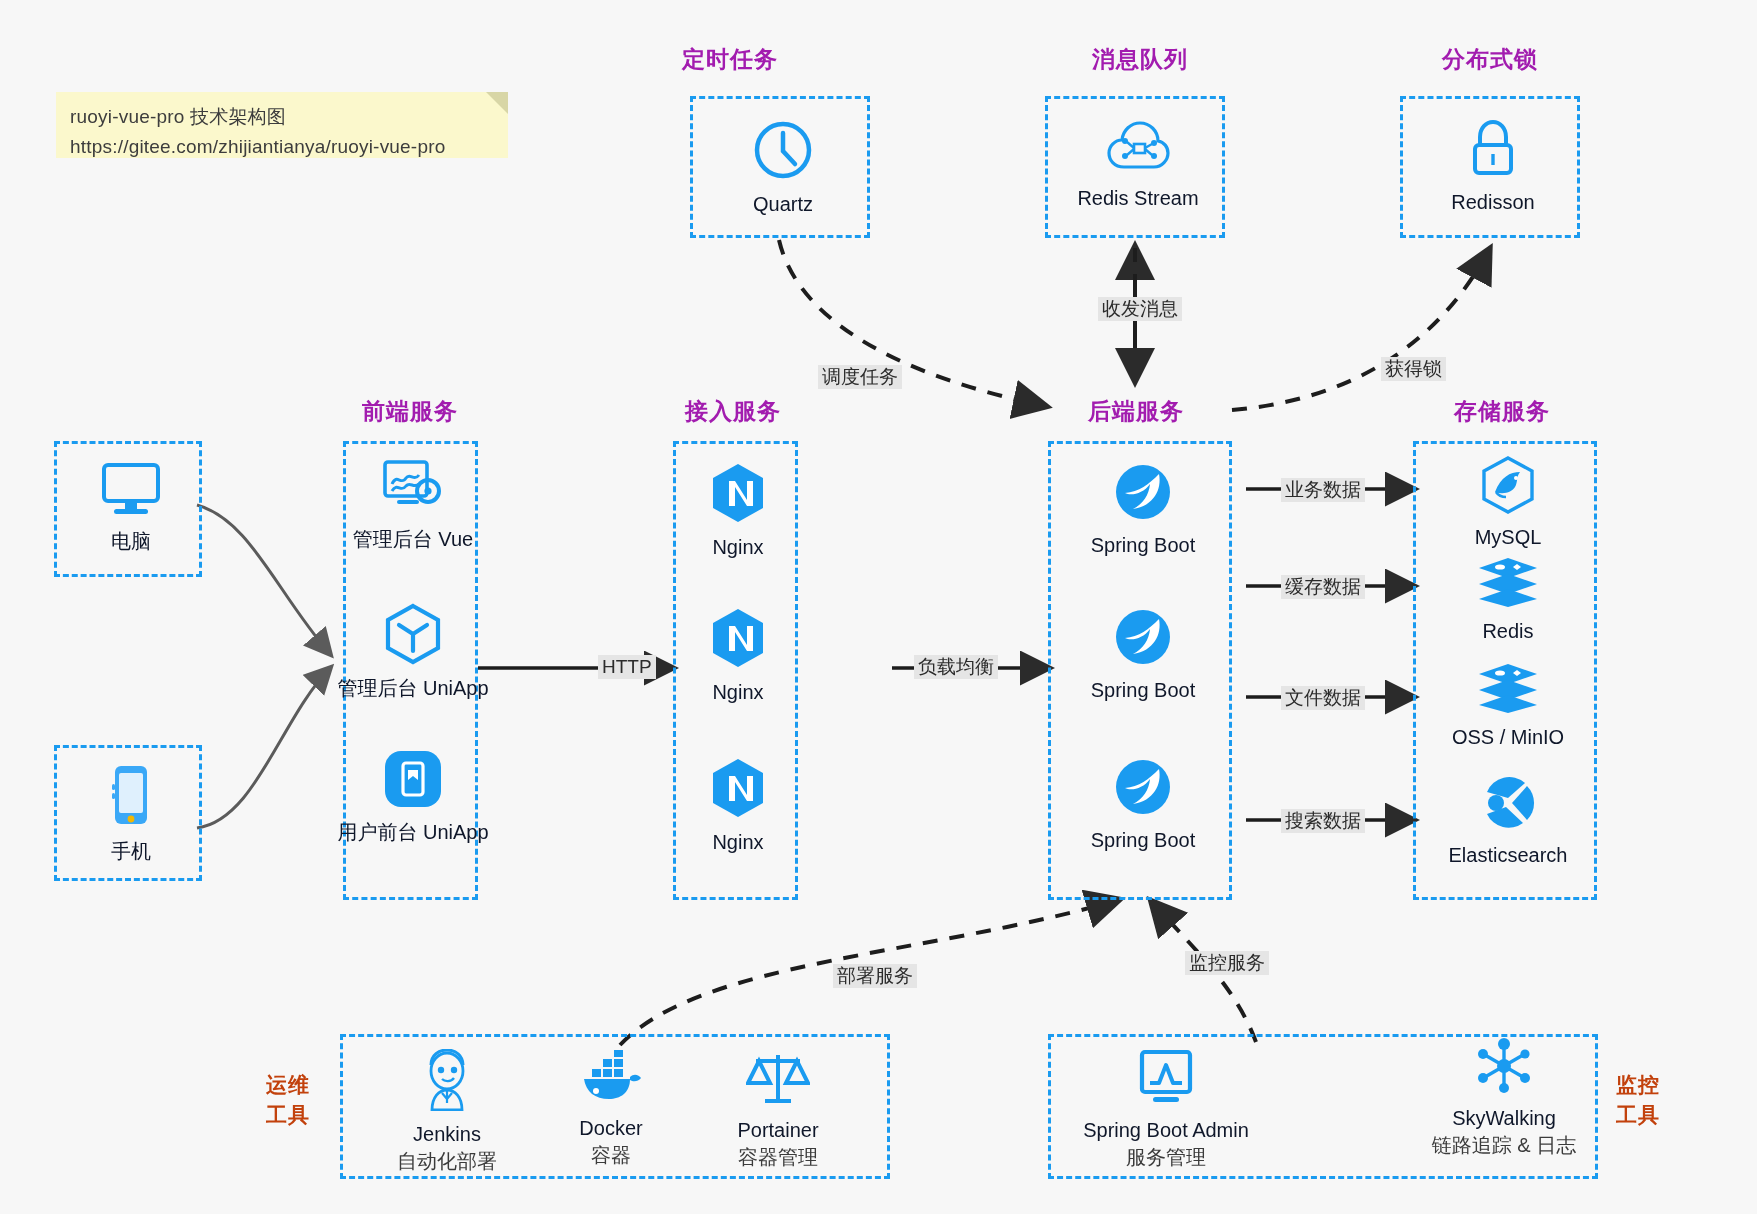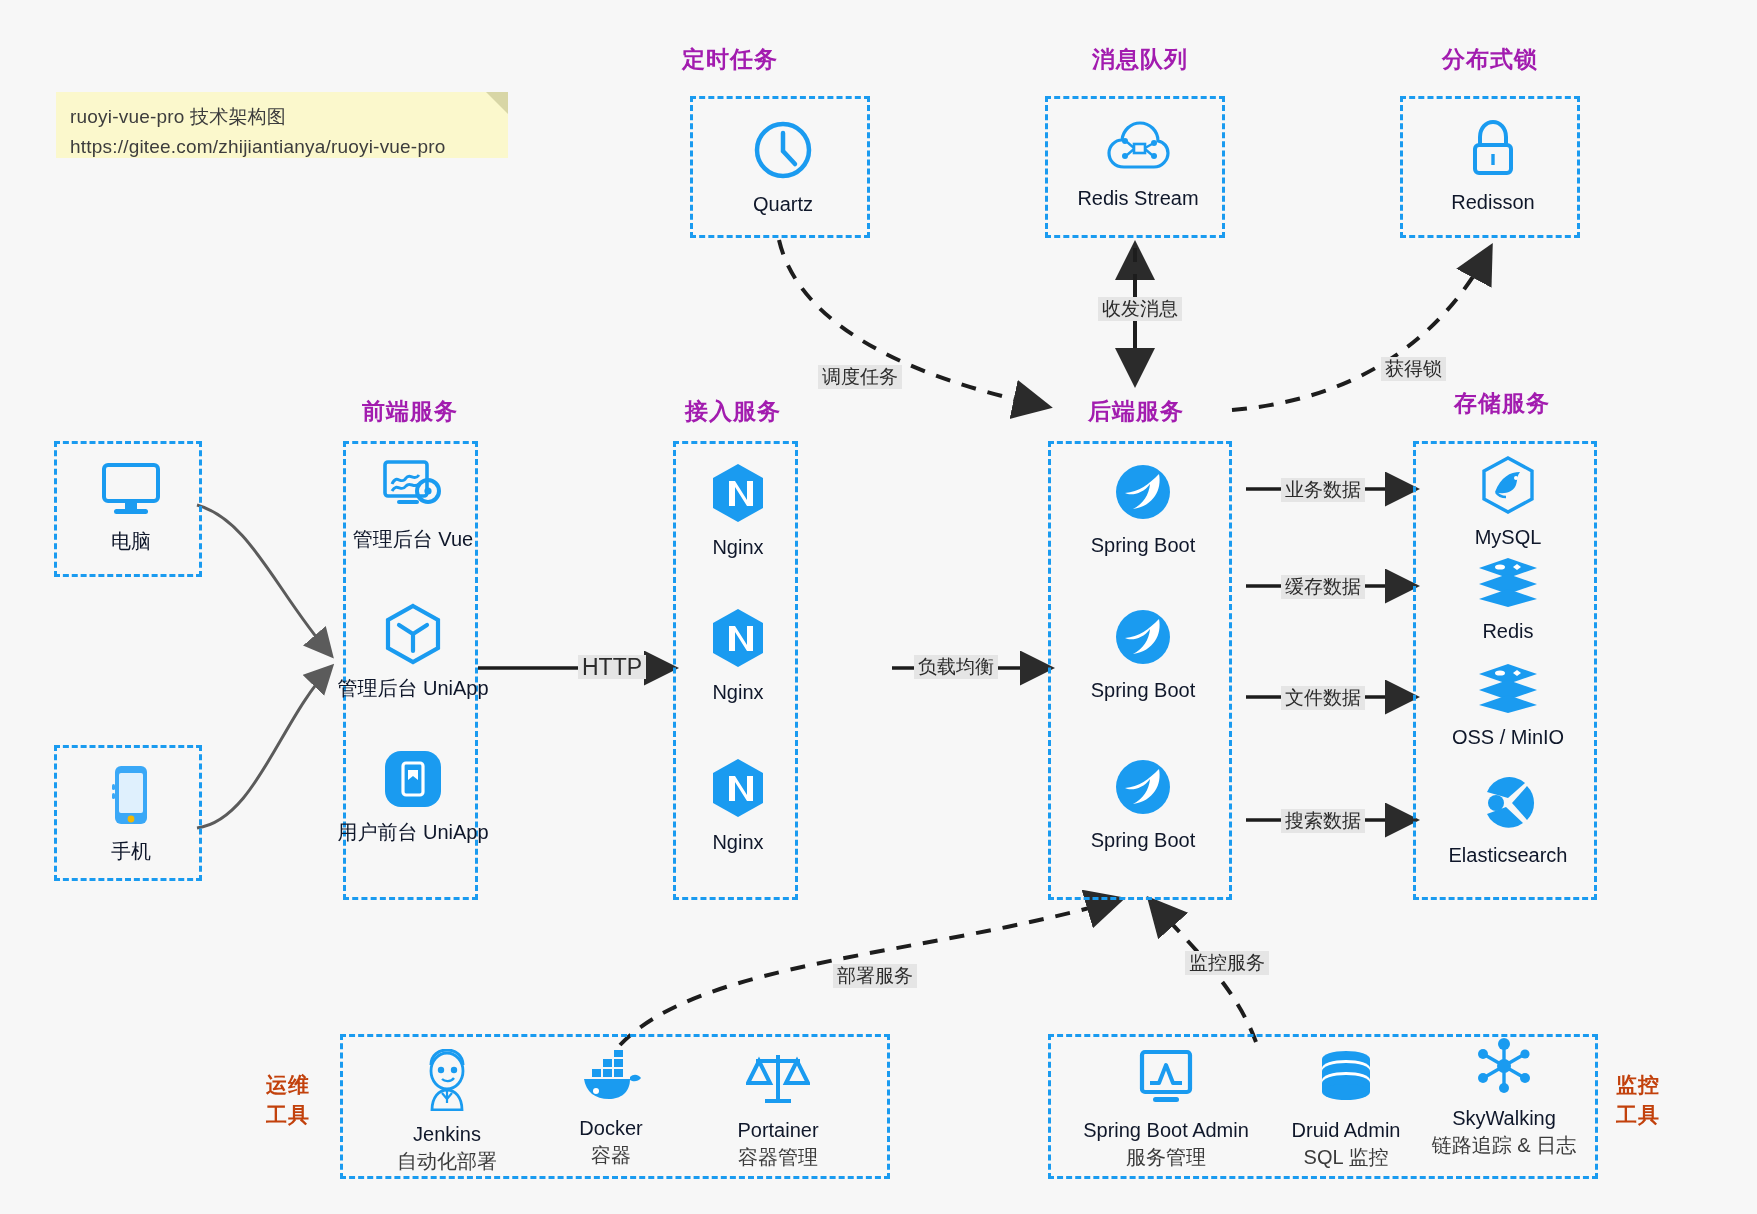--- a/index.html
+++ b/index.html
@@ -42,21 +42,21 @@
   .node{position:absolute;text-align:center;width:160px;}
   .node .cap{font-size:20px;color:#0f172a;line-height:26px;white-space:nowrap;}
   .node .cap2{font-size:20px;color:#3b3b3b;line-height:28px;white-space:nowrap;}
   .ico{display:block;margin:0 auto 10px auto;}
 
   
   .elabel{
     position:absolute;font-size:19px;color:#2b2b2b;white-space:nowrap;
     background:#e5e5e5;padding:1px 4px;line-height:22px;
   }
-  .elabel.en{font-size:23px;}
+  .elabel.en{font-size:19px;margin-left:20px;}
   svg.wires{position:absolute;left:0;top:0;width:1757px;height:1214px;pointer-events:none;}
 </style>
 </head>
 <body>
 
 <div id="stage">
 
   <svg class="wires" viewBox="0 0 1757 1214">
     <defs>
       <marker id="arrH" markerWidth="11" markerHeight="11" refX="8" refY="5" orient="auto">
@@ -236,21 +236,21 @@
     </div>
     <div class="node" style="left:12px;top:313px;width:160px;">
       <svg class="ico" width="60" height="60" viewBox="0 0 60 60">
         <circle cx="30" cy="30" r="27" fill="#1a9bf0"></circle>
         <path d="M46,12 C49,27 41,44 20,47 C30,42 36,33 37,22 C30,32 18,34 12,31 C26,30 36,22 46,12 Z" fill="#ffffff"></path>
       </svg>
       <div class="cap">Spring Boot</div>
     </div>
   </div>
 
-  <div class="grp-title" style="left:1432px;top:388px;width:140px;">存储服务</div>
+  <div class="grp-title" style="left:1432px;top:396px;width:140px;">存储服务</div>
   <div class="box" style="left:1413px;top:441px;width:184px;height:459px;">
 
     <div class="node" style="left:12px;top:12px;width:160px;">
       <svg class="ico" width="58" height="58" viewBox="0 0 58 58">
         <path d="M29,2 L53,15 L53,43 L29,56 L5,43 L5,15 Z" fill="none" stroke="#1a9bf0" stroke-width="3.4"></path>
         <path d="M16,36 C22,21 31,16 41,16 C37,21 39,26 36,31 C33,36 25,39 16,36 Z" fill="#1a9bf0"></path>
         <circle cx="37" cy="22" r="2" fill="#ffffff"></circle>
         <path d="M17,36 C19,39 23,41 27,41" fill="none" stroke="#1a9bf0" stroke-width="2.6"></path>
       </svg>
       <div class="cap">MySQL</div>
@@ -345,35 +345,20 @@
     <div class="node" style="left:20px;top:12px;width:190px;">
       <svg class="ico" width="62" height="58" viewBox="0 0 62 58">
         <rect x="7" y="3" width="48" height="40" rx="3" fill="none" stroke="#1a9bf0" stroke-width="4.2"></rect>
         <path d="M15,34 L24,34 L31,16 L38,34 L47,34" fill="none" stroke="#1a9bf0" stroke-width="4" stroke-linejoin="round"></path>
         <rect x="18" y="48" width="26" height="5" rx="2.5" fill="#1a9bf0"></rect>
       </svg>
       <div class="cap">Spring Boot Admin</div>
       <div class="cap2">服务管理</div>
     </div>
 
-    <div class="node" style="left:215px;top:12px;width:160px;">
-      <svg class="ico" width="56" height="58" viewBox="0 0 56 58">
-        <ellipse cx="28" cy="10" rx="24" ry="8" fill="#1a9bf0"></ellipse>
-        <rect x="4" y="10" width="48" height="9" fill="#1a9bf0"></rect>
-        <ellipse cx="28" cy="19" rx="24" ry="8" fill="#ffffff"></ellipse>
-        <ellipse cx="28" cy="22" rx="24" ry="8" fill="#1a9bf0"></ellipse>
-        <rect x="4" y="22" width="48" height="9" fill="#1a9bf0"></rect>
-        <ellipse cx="28" cy="31" rx="24" ry="8" fill="#ffffff"></ellipse>
-        <ellipse cx="28" cy="34" rx="24" ry="8" fill="#1a9bf0"></ellipse>
-        <rect x="4" y="34" width="48" height="9" fill="#1a9bf0"></rect>
-        <ellipse cx="28" cy="43" rx="24" ry="8" fill="#1a9bf0"></ellipse>
-      </svg>
-      <div class="cap">Druid Admin</div>
-      <div class="cap2">SQL 监控</div>
-    </div>
 
     <div class="node" style="left:368px;top:0;width:170px;">
       <svg class="ico" width="60" height="58" viewBox="0 0 60 58">
         <line x1="30" y1="29" x2="30" y2="8" stroke="#1a9bf0" stroke-width="3.4"></line>
         <line x1="30" y1="29" x2="30" y2="50" stroke="#1a9bf0" stroke-width="3.4"></line>
         <line x1="30" y1="29" x2="11" y2="18" stroke="#1a9bf0" stroke-width="3.4"></line>
         <line x1="30" y1="29" x2="49" y2="18" stroke="#1a9bf0" stroke-width="3.4"></line>
         <line x1="30" y1="29" x2="11" y2="40" stroke="#1a9bf0" stroke-width="3.4"></line>
         <line x1="30" y1="29" x2="49" y2="40" stroke="#1a9bf0" stroke-width="3.4"></line>
         <circle cx="30" cy="29" r="7" fill="#1a9bf0"></circle>

